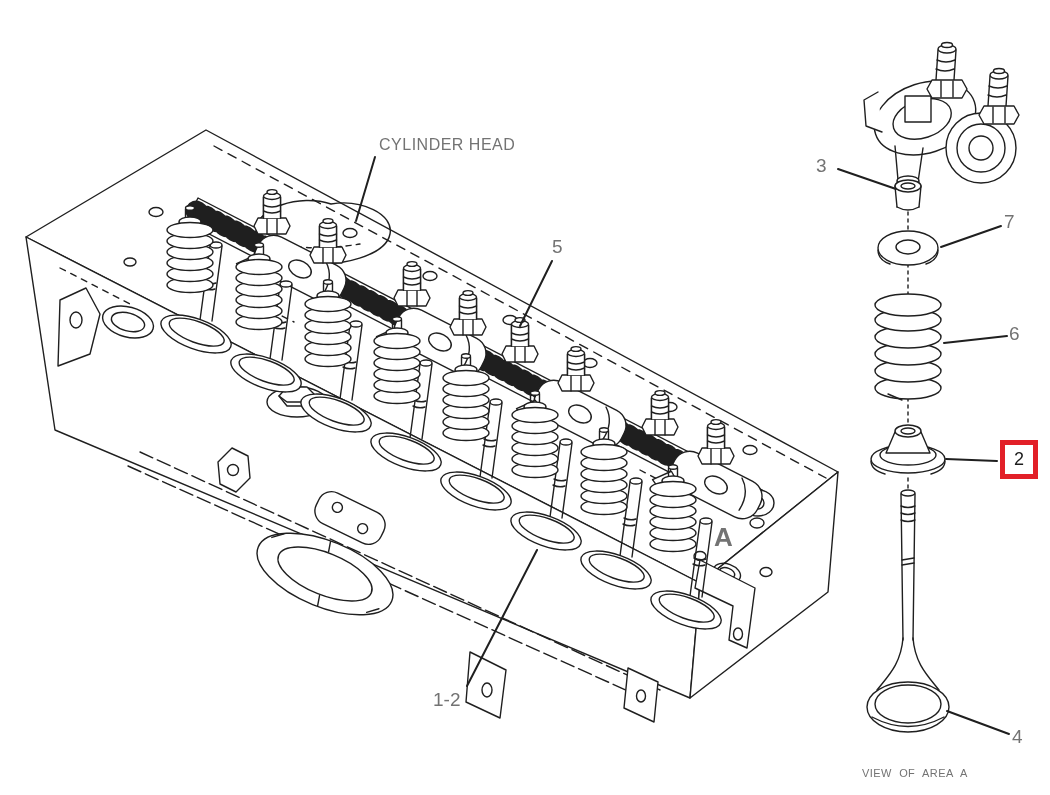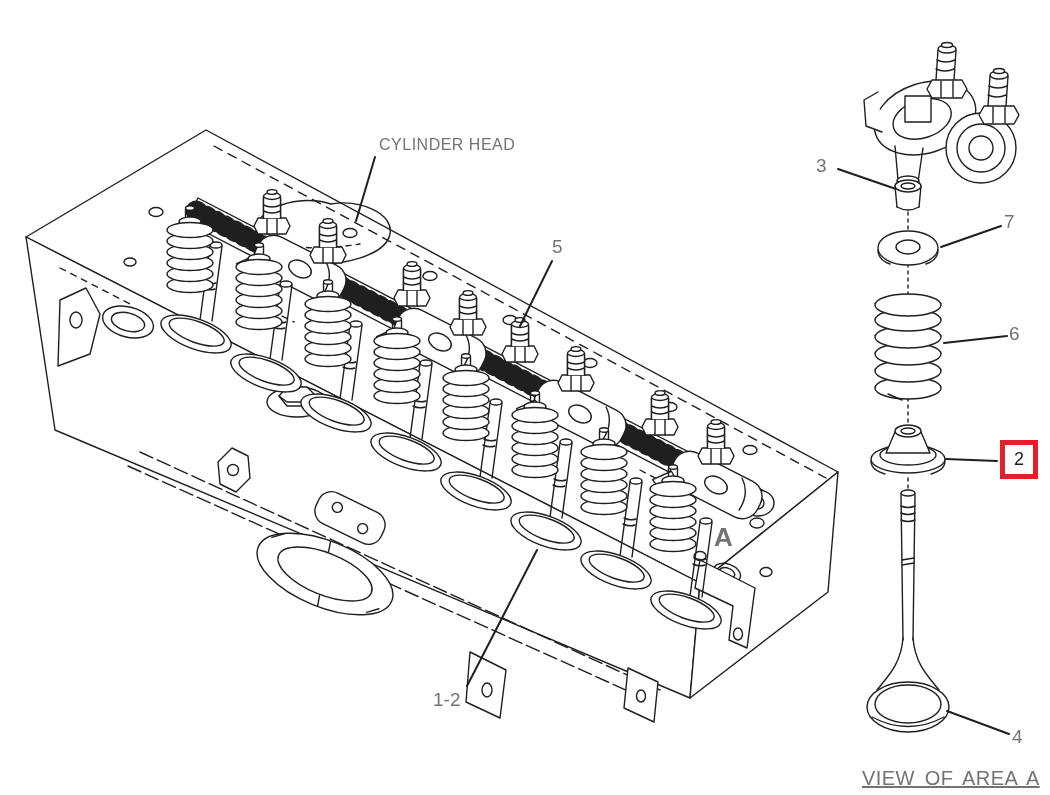--- a/index.html
+++ b/index.html
@@ -5,21 +5,21 @@
   html,body{margin:0;padding:0;background:#ffffff;}
   #screen{
     position:relative;width:1050px;height:795px;background:#ffffff;overflow:hidden;
     font-family:"Liberation Sans","DejaVu Sans",sans-serif;color:#1a1a1a;
   }
   #artwork{position:absolute;left:0;top:0;}
   .lbl{position:absolute;color:#737373;white-space:nowrap;line-height:1;}
   .lbl-title{font-size:16px;letter-spacing:.5px;}
   .lbl-num{font-size:19px;}
   .lbl-area{font-size:26px;font-weight:600;}
-  .lbl-caption{font-size:20px;letter-spacing:.4px;word-spacing:4px;text-decoration:underline;}
+  .lbl-caption{font-size:11px;letter-spacing:.4px;word-spacing:4px;}
   #hl-box{
     position:absolute;left:1000px;top:440px;width:28px;height:29px;
     border:5px solid #e22028;background:#ffffff;
     display:flex;align-items:center;justify-content:center;
     font-size:18px;color:#1c1c1c;
   }
 </style>
 </head>
 <body>
 

